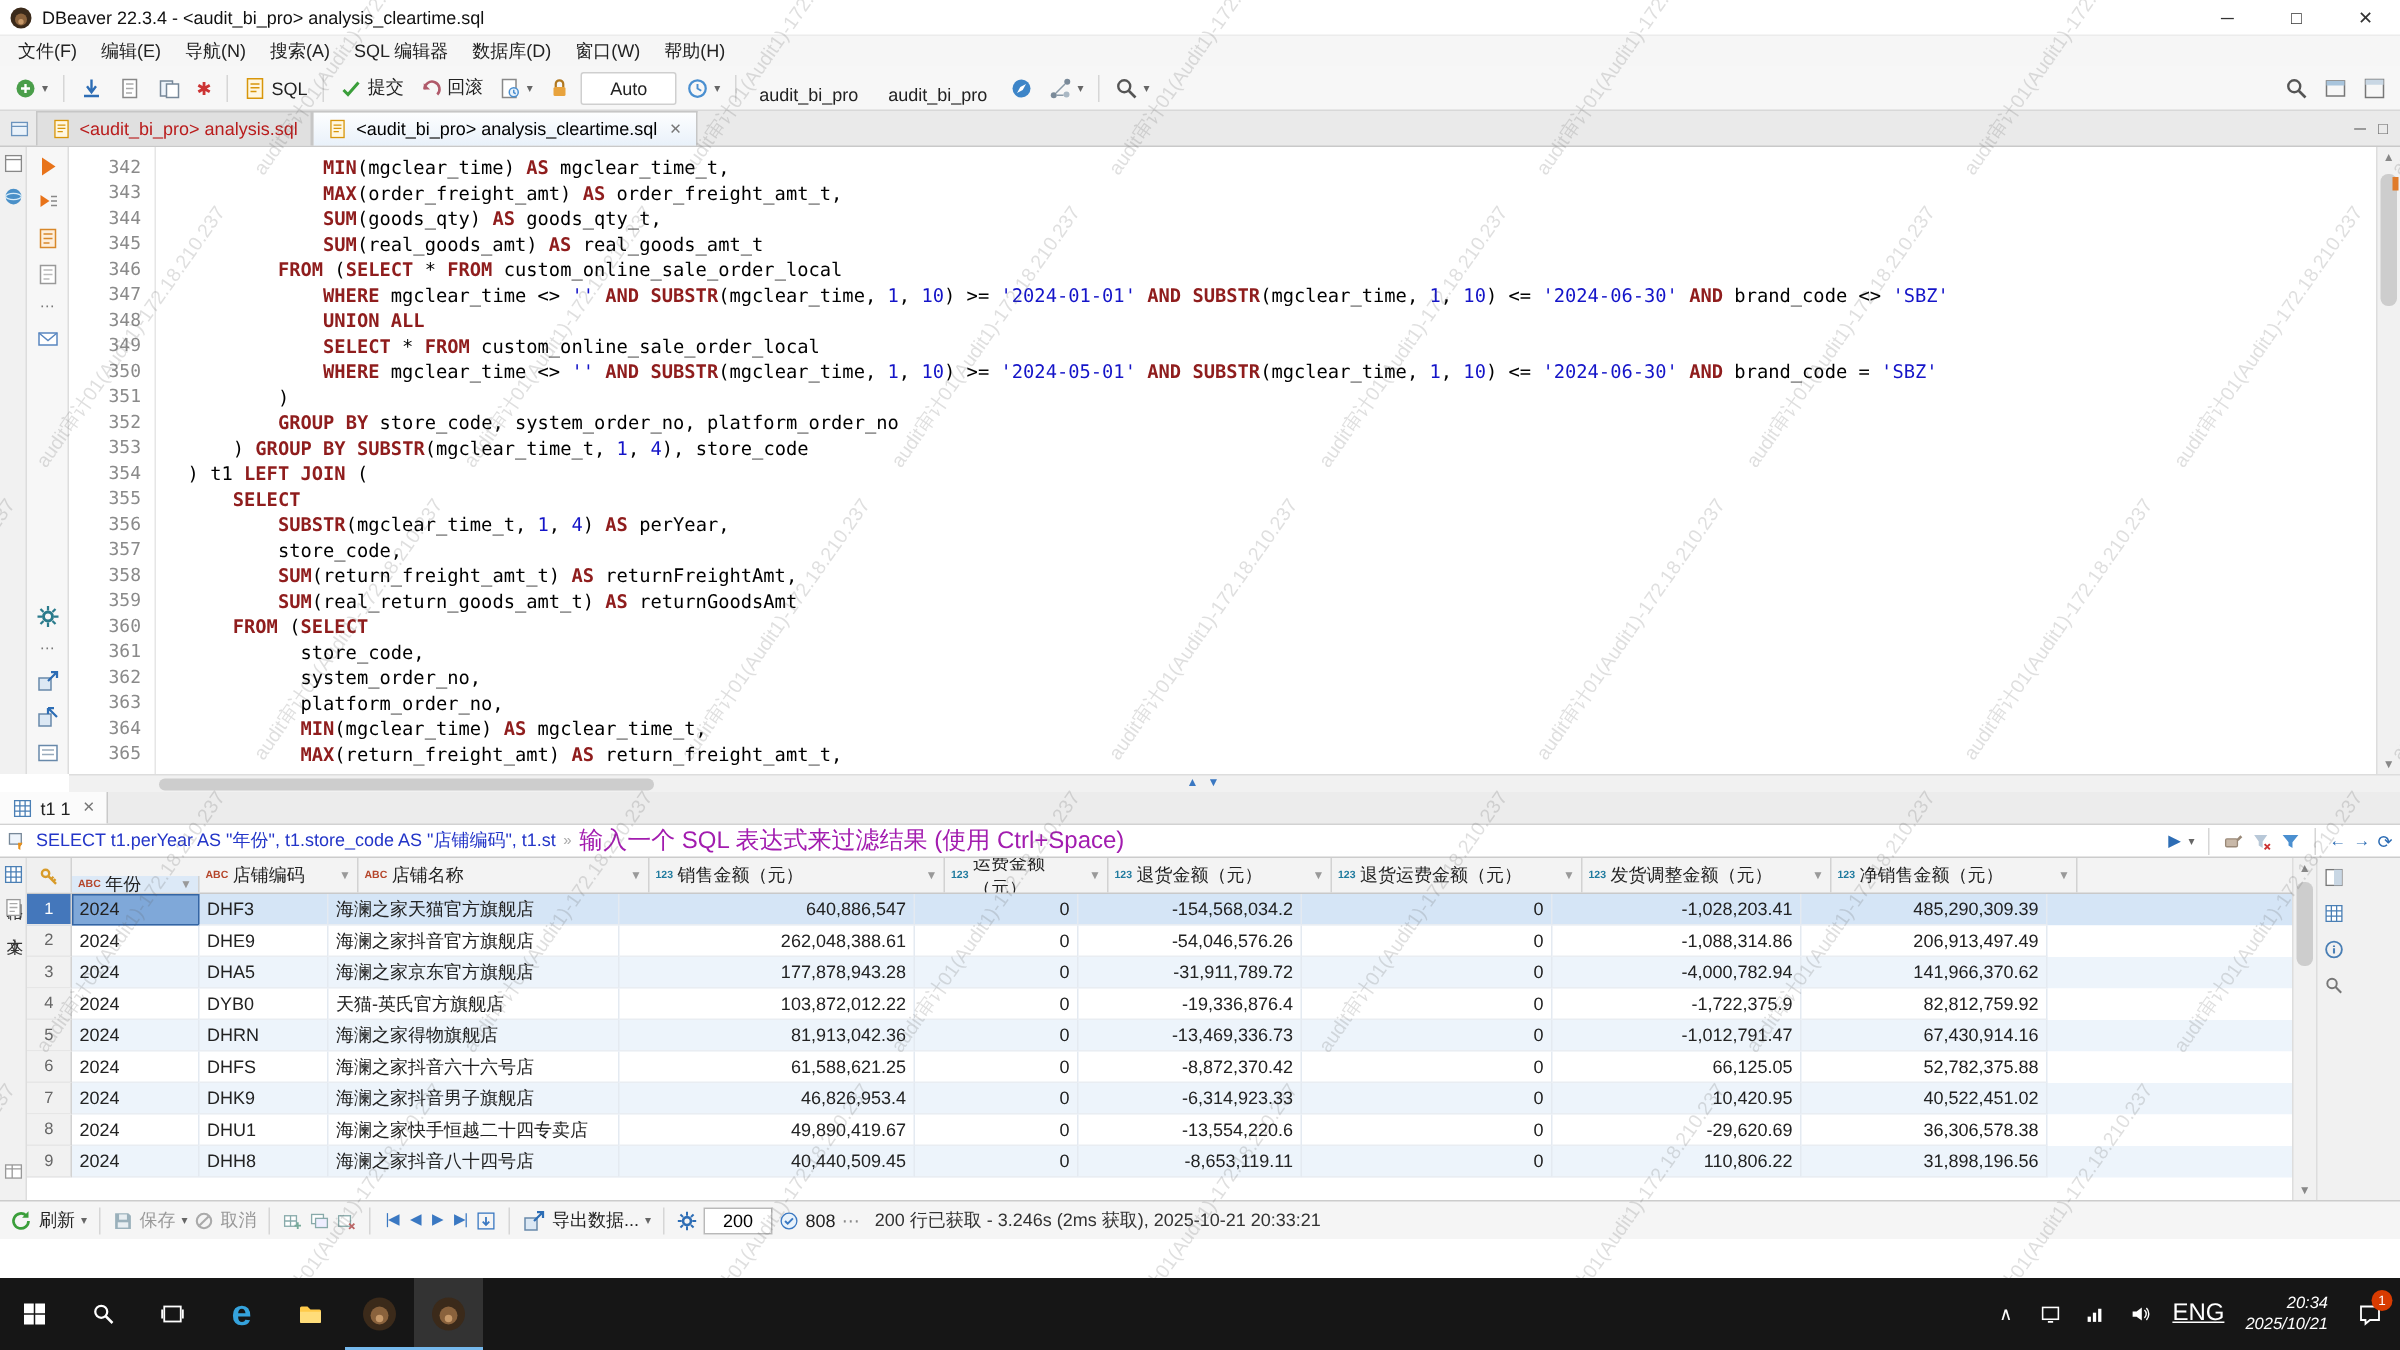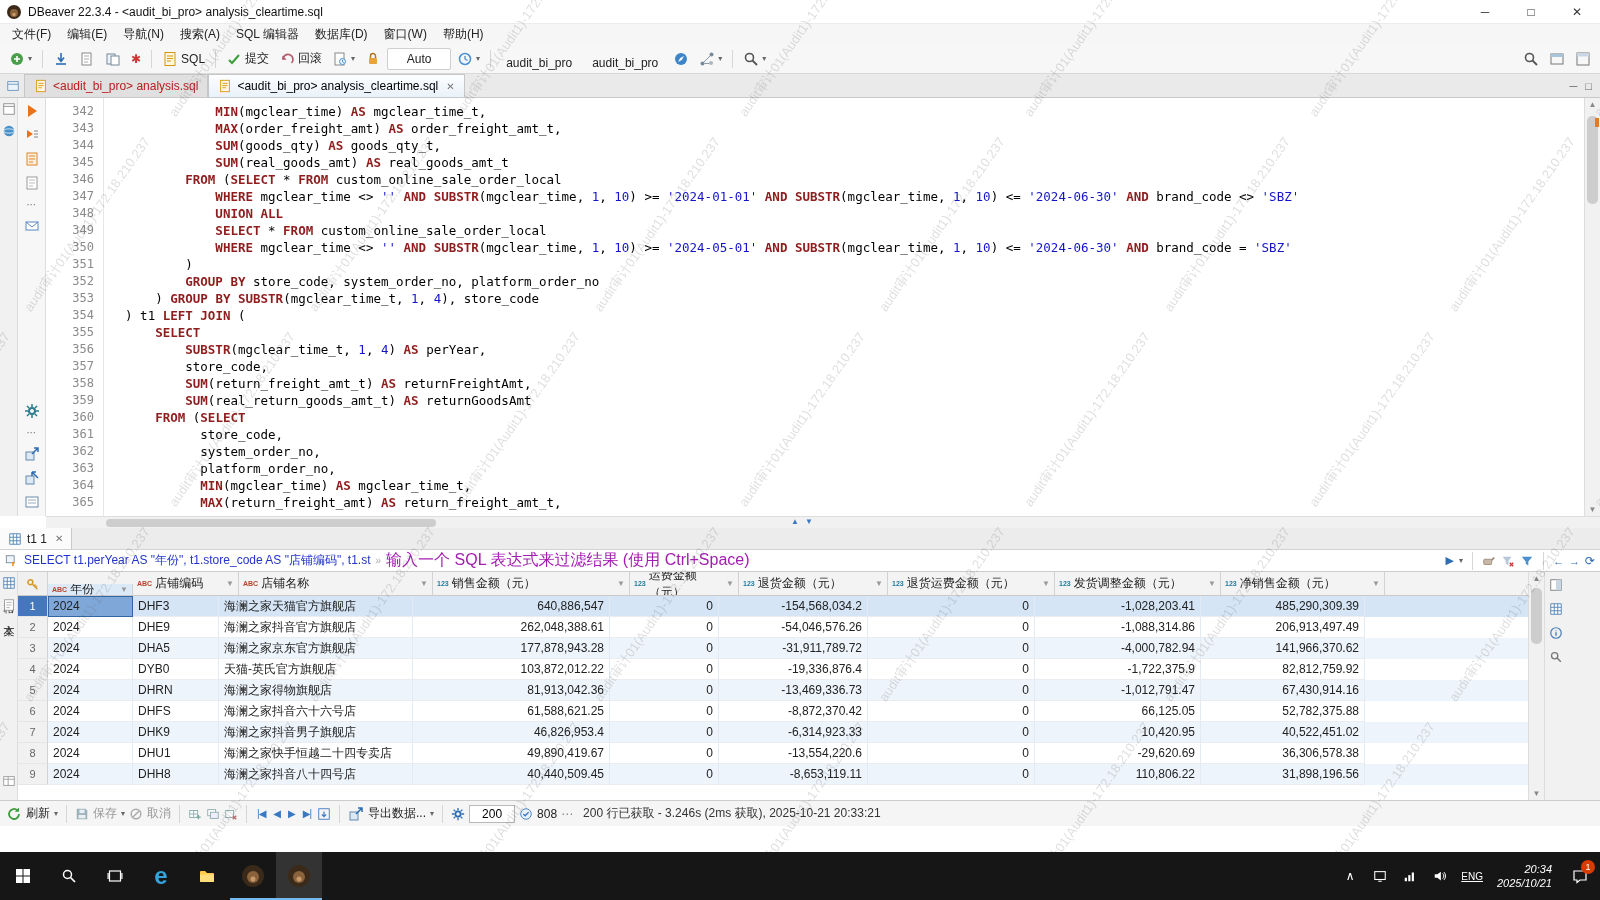--- a/index.html
+++ b/index.html
@@ -107,21 +107,21 @@
   .ssep { width:1px; height:14px; background:#ccc; }
 
   
   .taskbar { position:absolute; top:852px; left:0; right:0; height:48px; background:#161616; display:flex; align-items:center; z-index:60; }
   .tb-btn { width:46px; height:48px; display:flex; align-items:center; justify-content:center; position:relative; }
   .tb-open { box-shadow:inset 0 -2px 0 #76b9ed; }
   .tb-btn.active { background:#333; }
   .edge-e { color:#35a3dd; font-size:24px; font-weight:bold; line-height:1; }
   .tray { margin-left:auto; display:flex; align-items:center; color:#fff; height:100%; }
   .tray-ic { width:30px; height:48px; display:flex; align-items:center; justify-content:center; font-size:12px; }
-  .tray-lang { font-size:10px; padding:0 6px;text-decoration:underline; }
+  .tray-lang { font-size:16px; padding:0 6px;text-decoration:underline; }
   .tray-time { text-align:right; font-size:11px; line-height:14px; padding:0 8px;font-style:italic; }
   .notif { position:relative; width:40px; height:48px; display:flex; align-items:center; justify-content:center; }
   .notif-badge { position:absolute; top:8px; right:5px; min-width:14px; height:14px; border-radius:7px; background:#d83b01; color:#fff; font-size:9px; display:flex; align-items:center; justify-content:center; }
 
   
   .wmlayer { position:absolute; top:0; left:0; width:1600px; height:852px; pointer-events:none; z-index:40; overflow:hidden; }
   .wmark { position:absolute; transform:rotate(-55deg); transform-origin:0 0; white-space:nowrap; font-size:13px; color:rgba(95,95,95,0.20); }
 </style>
 </head>
 <body>

